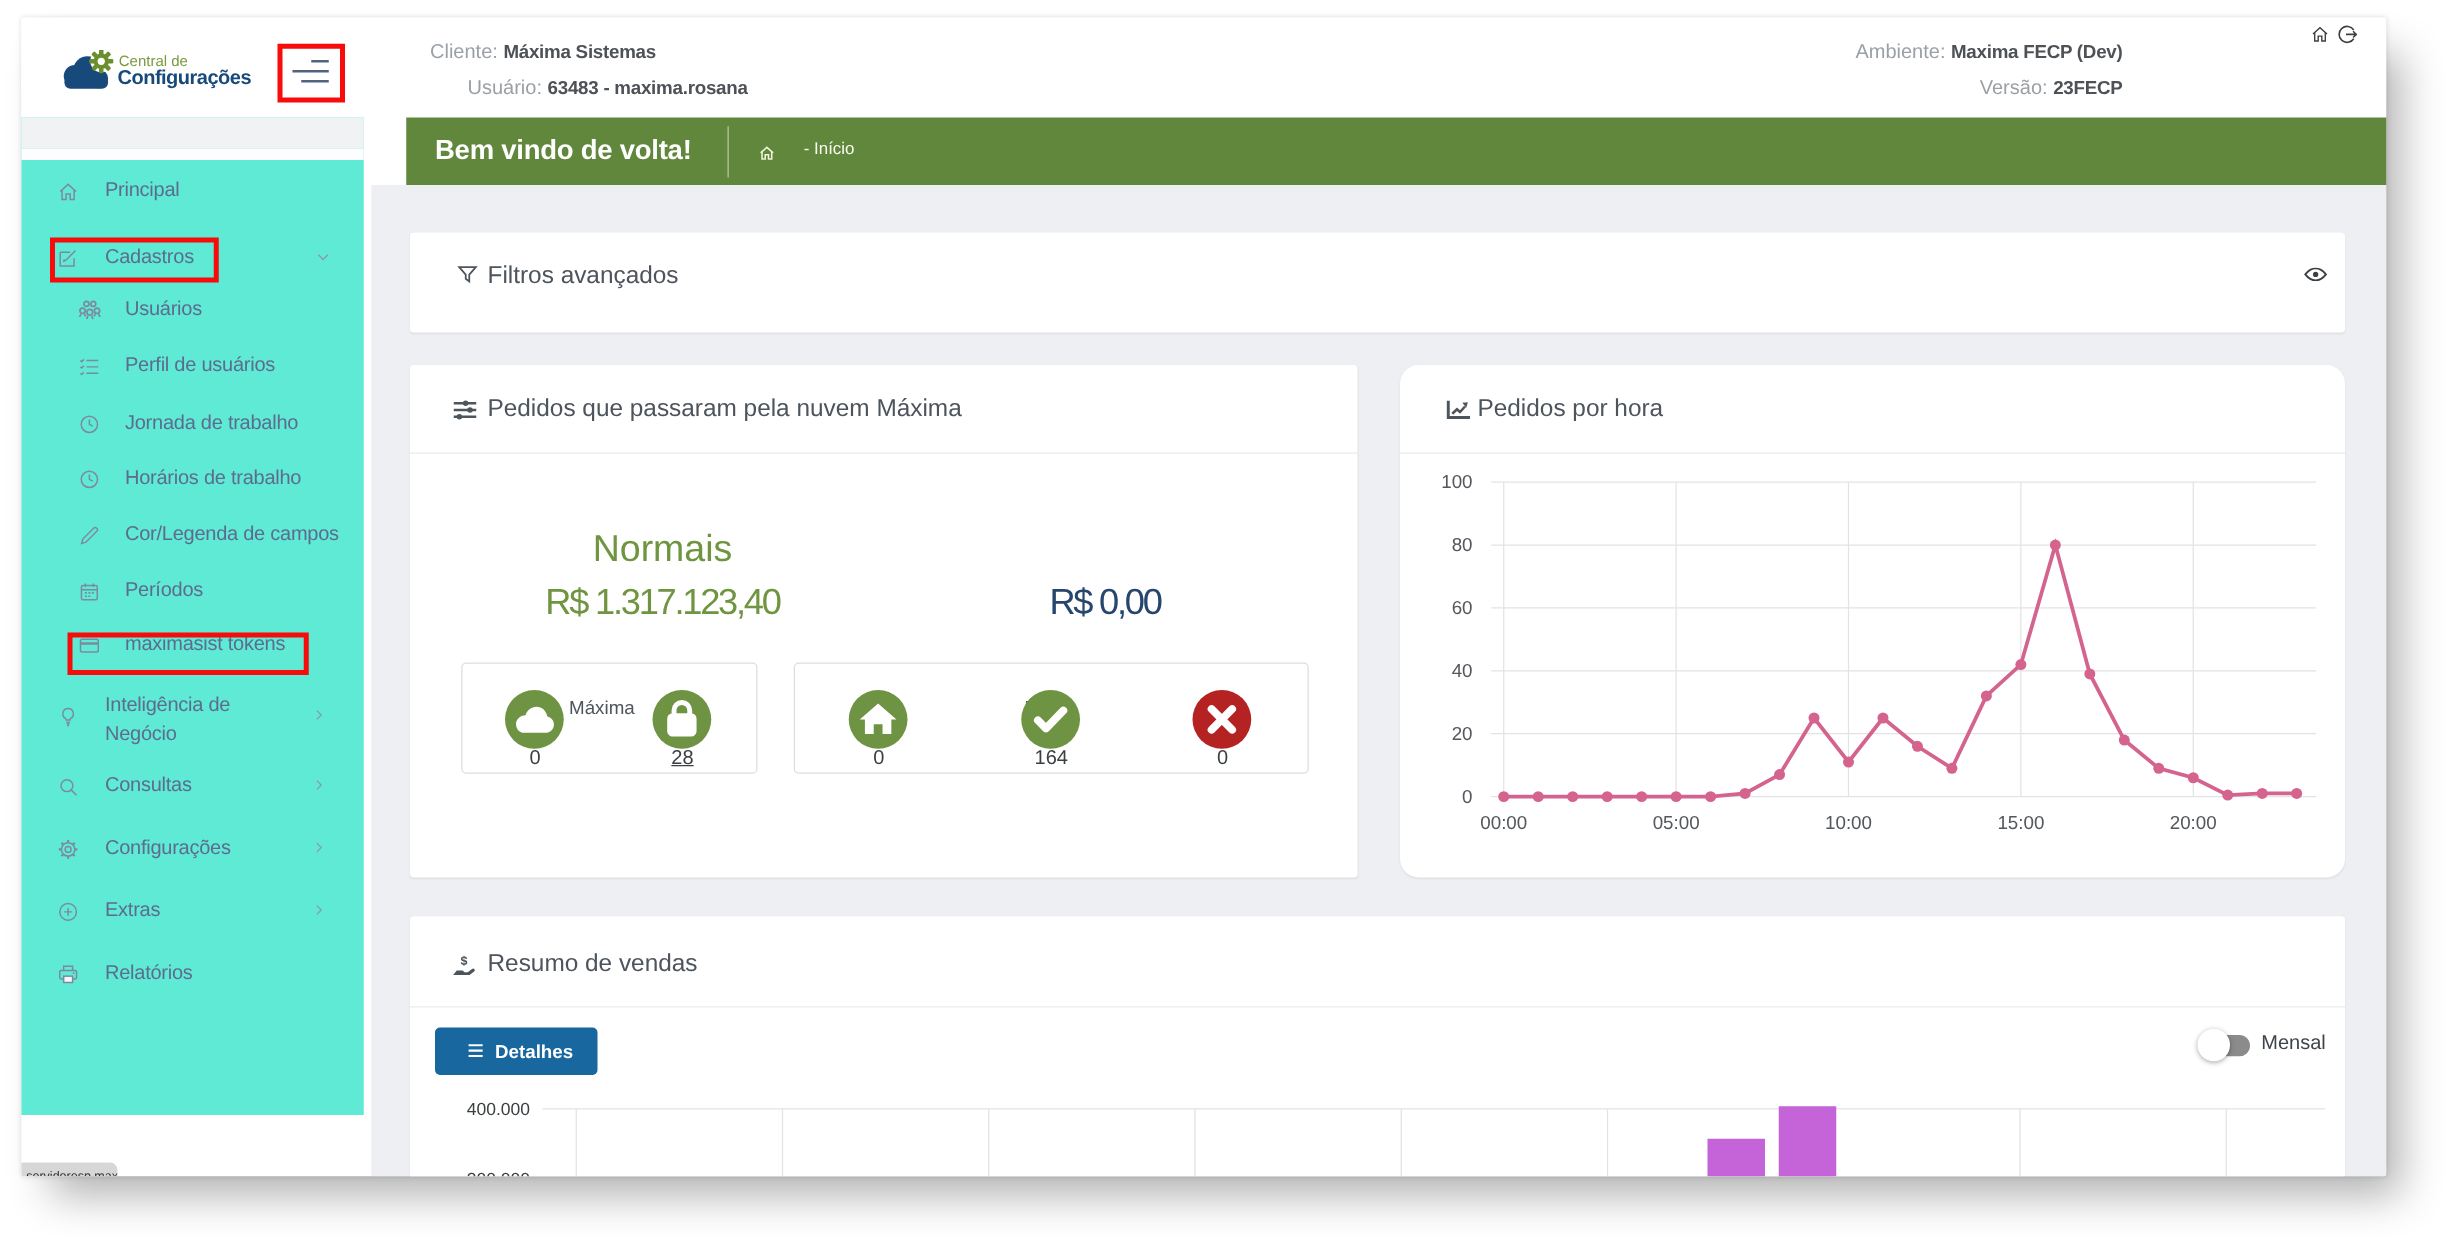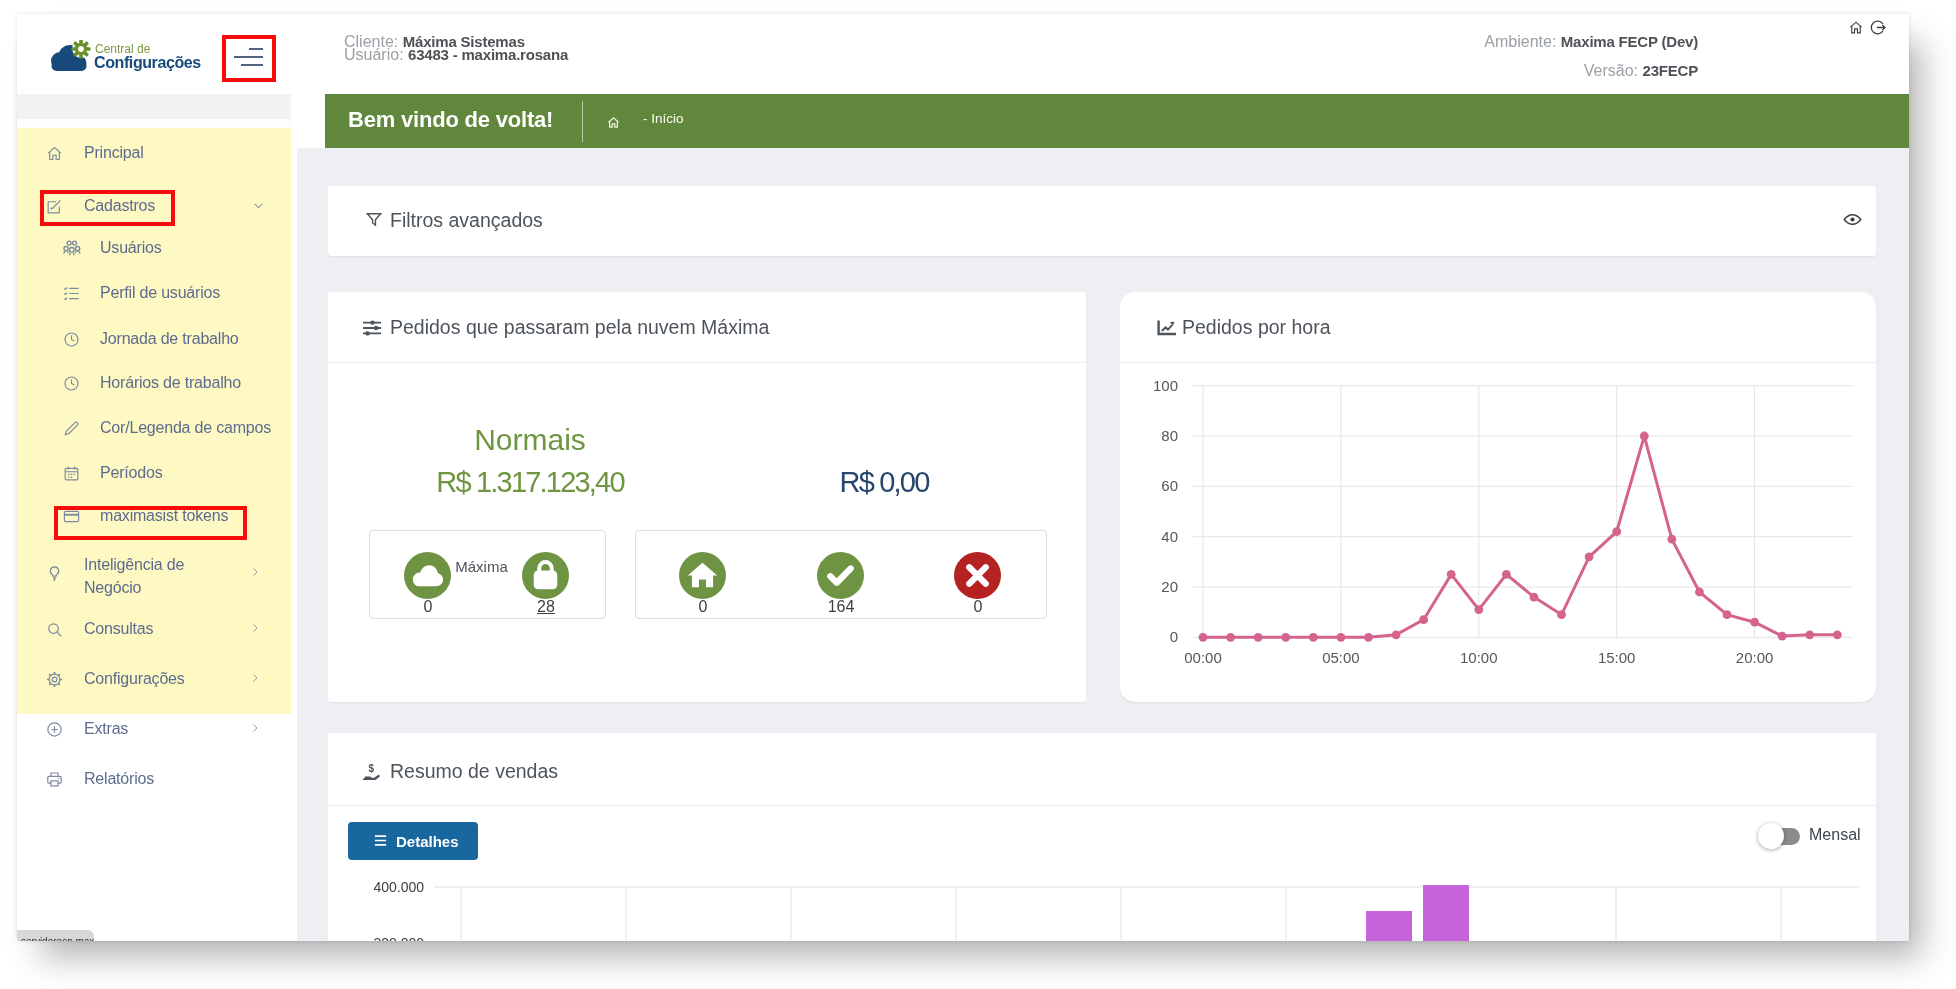--- a/index.html
+++ b/index.html
@@ -15,39 +15,39 @@
 .logo-sub { position:absolute; left:78px; top:28px; font-size:12px; color:#7a9a40; }
 .logo-main { position:absolute; left:77px; top:40px; font-size:16px; font-weight:bold; color:#174a7b; letter-spacing:-0.4px; }
 .redbox { position:absolute; border:4px solid #f80b0b; }
 .hamb { position:absolute; left:205px; top:21px; width:54px; height:47px; }
 .hamb span { position:absolute; height:2px; background:#51637e; right:13px; }
 .cli { position:absolute; left:327px; font-size:16px; color:#9aa0a6; }
 .cli b { color:#4e5257; font-weight:bold; font-size:15px; letter-spacing:-0.2px; }
 .env { position:absolute; right:211px; font-size:16px; color:#9aa0a6; text-align:right; }
 .env b { color:#4e5257; font-weight:bold; font-size:15px; letter-spacing:-0.2px; }
 
-.sidebar { position:absolute; left:0; top:80px; width:274px; height:620px; background:#fef9c3; }
+.sidebar { position:absolute; left:0; top:80px; width:274px; height:798px; background:#5eead4; }
 .sb-strip1 { position:absolute; left:0; top:0; width:274px; height:25px; background:#f1f2f4; }
 .sb-strip2 { position:absolute; left:0; top:25px; width:274px; height:9px; background:#fdfdfe; }
 .item { position:absolute; left:0; width:274px; height:24px; color:#5d6c8e; font-size:16px; letter-spacing:-0.2px; }
 .item .ic { position:absolute; top:1px; }
 .item .lb { position:absolute; }
 .item .ch { position:absolute; right:30px; top:3px; color:#8e99ab; }
 
 .green { position:absolute; left:280px; top:80px; width:1612px; height:54px; background:#60873b;margin-left:28px; }
 .green .title { position:absolute; left:23px; top:13px; font-size:22px; font-weight:bold; color:#fff; letter-spacing:-0.2px; }
 .green .div { position:absolute; left:257px; top:7px; width:1px; height:41px; background:rgba(255,255,255,.55); }
 .green .inicio { position:absolute; left:318px; top:17px; font-size:13.5px; color:#fafcf2; }
 .content { position:absolute; left:280px; top:134px; width:1612px; height:793px; background:#edeff3; }
 .card { position:absolute; background:#fff; border-radius:3px; box-shadow:0 1px 2px rgba(0,0,0,.07); }
 .chead { position:absolute; left:0; top:0; right:0; height:71px; border-bottom:1px solid #ececec; }
 .ctitle { position:absolute; left:62px; top:24px; font-size:19.5px; color:#4d545c; }
 .cicon { position:absolute; left:36px; top:26px; }
 
-#filtros { left:31px; top:38px; width:1548px; height:70px; }
+#filtros { left:31px; top:38px; width:1548px; height:80px; }
 #filtros .ctitle { top:23px; }
 
 #pedidos { left:31px; top:144px; width:758px; height:410px; }
 .bignum { position:absolute; width:380px; text-align:center; }
 .grp { position:absolute; border:1px solid #ddd; border-radius:4px; }
 .grp .legend { position:absolute; top:-9px; left:0; right:12px; text-align:center; font-size:15px; color:#4d545c;margin-top:36px; }
 .grp .legend span { background:#fff; padding:0 8px; }
 .circ { position:absolute; width:47px; height:47px; border-radius:50%; }
 .cnum { position:absolute; width:60px; text-align:center; font-size:16px; color:#3c4043; }
 
@@ -100,21 +100,21 @@
     </svg>
     <div class="logo-sub">Central de</div>
     <div class="logo-main">Configurações</div>
     <div class="redbox hamb-box" style="left:205px;top:21px;width:54px;height:47px;"></div>
     <div class="hamb">
       <span style="top:13px;width:14px;"></span>
       <span style="top:21px;width:29px;"></span>
       <span style="top:29px;width:22px;"></span>
     </div>
     <div class="cli" style="top:19px;">Cliente: <b>Máxima Sistemas</b></div>
-    <div class="cli" style="top:32px;">Usuário: <b>63483 - maxima.rosana</b></div>
+    <div class="cli" style="top:48px;margin-left:30px;">Usuário: <b>63483 - maxima.rosana</b></div>
     <div class="env" style="top:19px;">Ambiente: <b>Maxima FECP (Dev)</b></div>
     <div class="env" style="top:48px;">Versão: <b>23FECP</b></div>
     <svg class="abs" style="left:1831px;top:6px" width="16" height="15" viewBox="0 0 24 24" fill="none" stroke="#3c4043" stroke-width="1.8">
       <path d="M3 11.5 L12 3.5 L21 11.5"></path>
         <path d="M5.2 9.6 V20.5 H9.7 V14.2 H14.3 V20.5 H18.8 V9.6"></path>
     </svg>
     <svg class="abs" style="left:1852px;top:5px" width="17" height="17" viewBox="0 0 24 24" fill="none" stroke="#3c4043" stroke-width="1.8">
       <path d="M19.8 16.9 A9 9 0 1 1 19.8 7.1"></path>
       <path d="M11 12 h11.5 M19 8.5 L22.6 12 L19 15.5"></path>
     </svg>

